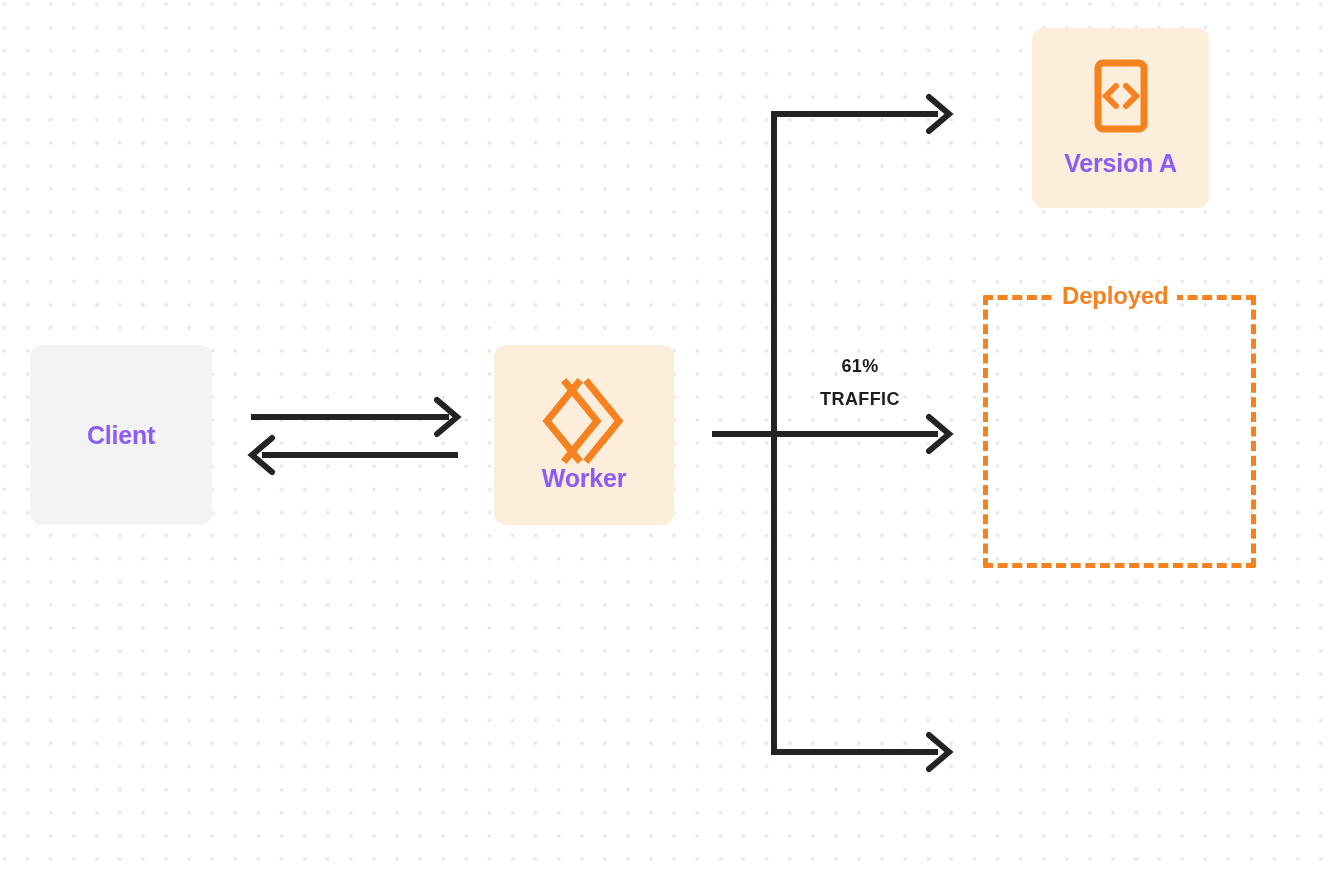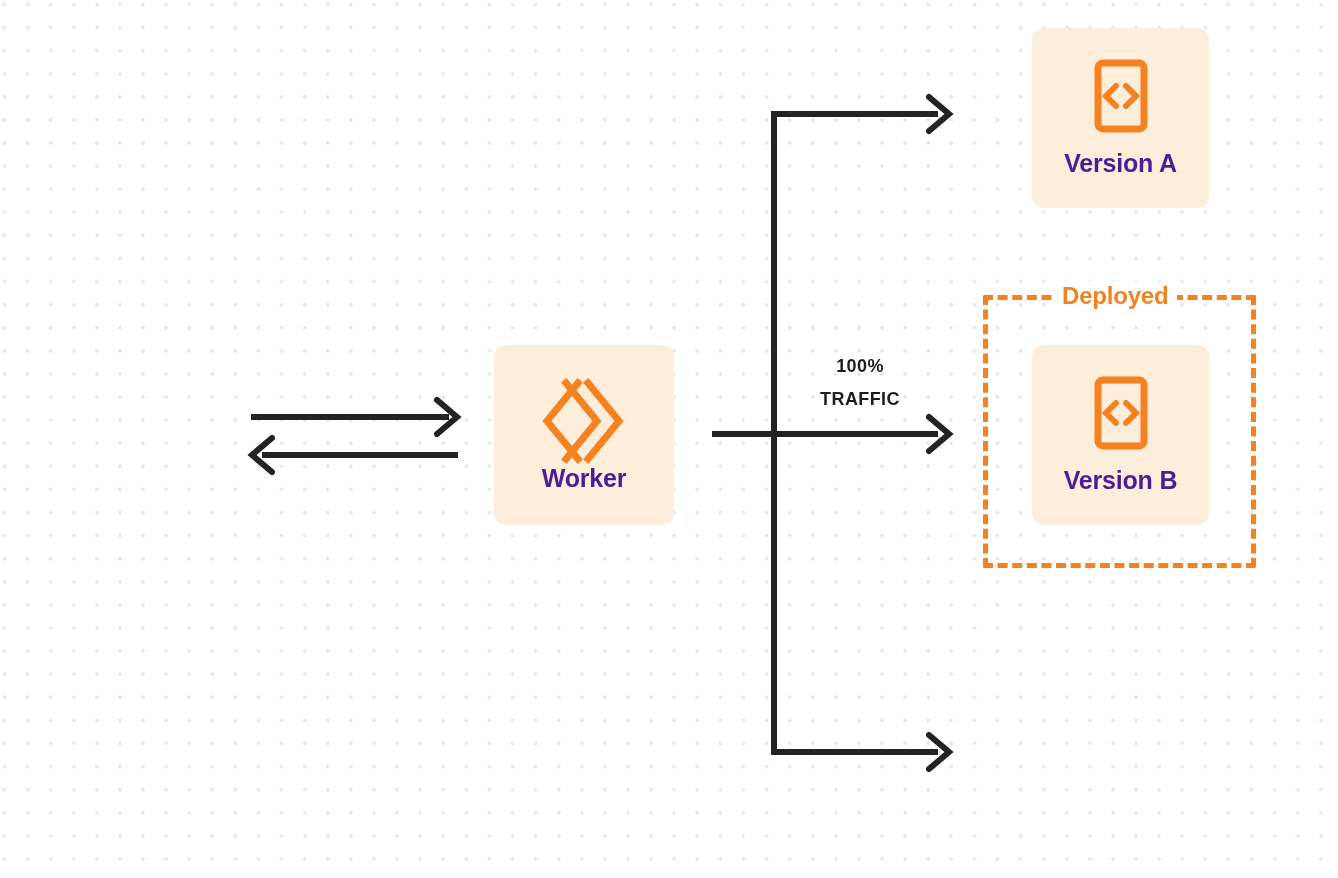--- a/index.html
+++ b/index.html
@@ -32,21 +32,21 @@
     border-radius: 12px;
     display: flex;
     flex-direction: column;
     align-items: center;
     justify-content: center;
   }
   .node-label {
     font-size: 25px;
     font-weight: 700;
     letter-spacing: -0.2px;
-    color: #4c1d95;
+    color: #8b5cf6;
     white-space: nowrap;
   }
 
   
   #client-node {
     left: 30px;
     top: 345px;
     width: 182px;
     height: 180px;
     background: #f2f3f4;
@@ -160,24 +160,27 @@
       <polyline points="929,97 949,114 929,131" fill="none" stroke="#232323" stroke-width="6" stroke-linecap="round" stroke-linejoin="miter"></polyline>
     </g>
 
     <g>
       <line x1="771" y1="752" x2="938" y2="752" stroke="#232323" stroke-width="6" stroke-linecap="butt"></line>
       <polyline points="929,735 949,752 929,769" fill="none" stroke="#232323" stroke-width="6" stroke-linecap="round" stroke-linejoin="miter"></polyline>
     </g>
   </svg>
 
   <div id="traffic-label">
-    <span class="traffic-line">100%</span>
+    <span class="traffic-line">61%</span>
     <span class="traffic-line">TRAFFIC</span>
   </div>
 
+  <div class="node" id="client-node">
+    <span class="node-label">Client</span>
+  </div>
 
   <div class="node" id="worker-node">
     <span class="icon-wrap">
       <svg width="92" height="86" viewBox="0 0 92 86" xmlns="http://www.w3.org/2000/svg" fill="none" stroke="#f6821f" stroke-width="7" stroke-linecap="square" stroke-linejoin="miter">
         <polyline points="40,5 9,43 40,81"></polyline>
         <polyline points="50,5 81,43 50,81"></polyline>
         <polyline points="63,5 88,43 63,81" opacity="0"></polyline>
         <polyline points="28,5 59,43 28,81"></polyline>
       </svg>
     </span>
@@ -191,25 +194,15 @@
         <polyline points="22,27 12,37 22,47" fill="none" stroke="#f6821f" stroke-width="6" stroke-linecap="round" stroke-linejoin="miter"></polyline>
         <polyline points="32,27 42,37 32,47" fill="none" stroke="#f6821f" stroke-width="6" stroke-linecap="round" stroke-linejoin="miter"></polyline>
       </svg>
     </span>
     <span class="node-label">Version A</span>
   </div>
 
   <div id="deployed-group"></div>
   <div id="deployed-label">Deployed</div>
 
-  <div class="node version-node" id="version-b-node">
-    <span class="icon-wrap">
-      <svg width="54" height="74" viewBox="0 0 54 74" xmlns="http://www.w3.org/2000/svg">
-        <rect x="4" y="4" width="46" height="66" rx="5" ry="5" fill="none" stroke="#f6821f" stroke-width="7"></rect>
-        <polyline points="22,27 12,37 22,47" fill="none" stroke="#f6821f" stroke-width="6" stroke-linecap="round" stroke-linejoin="miter"></polyline>
-        <polyline points="32,27 42,37 32,47" fill="none" stroke="#f6821f" stroke-width="6" stroke-linecap="round" stroke-linejoin="miter"></polyline>
-      </svg>
-    </span>
-    <span class="node-label">Version B</span>
-  </div>
 
 
 </div>
 
 </body></html>

